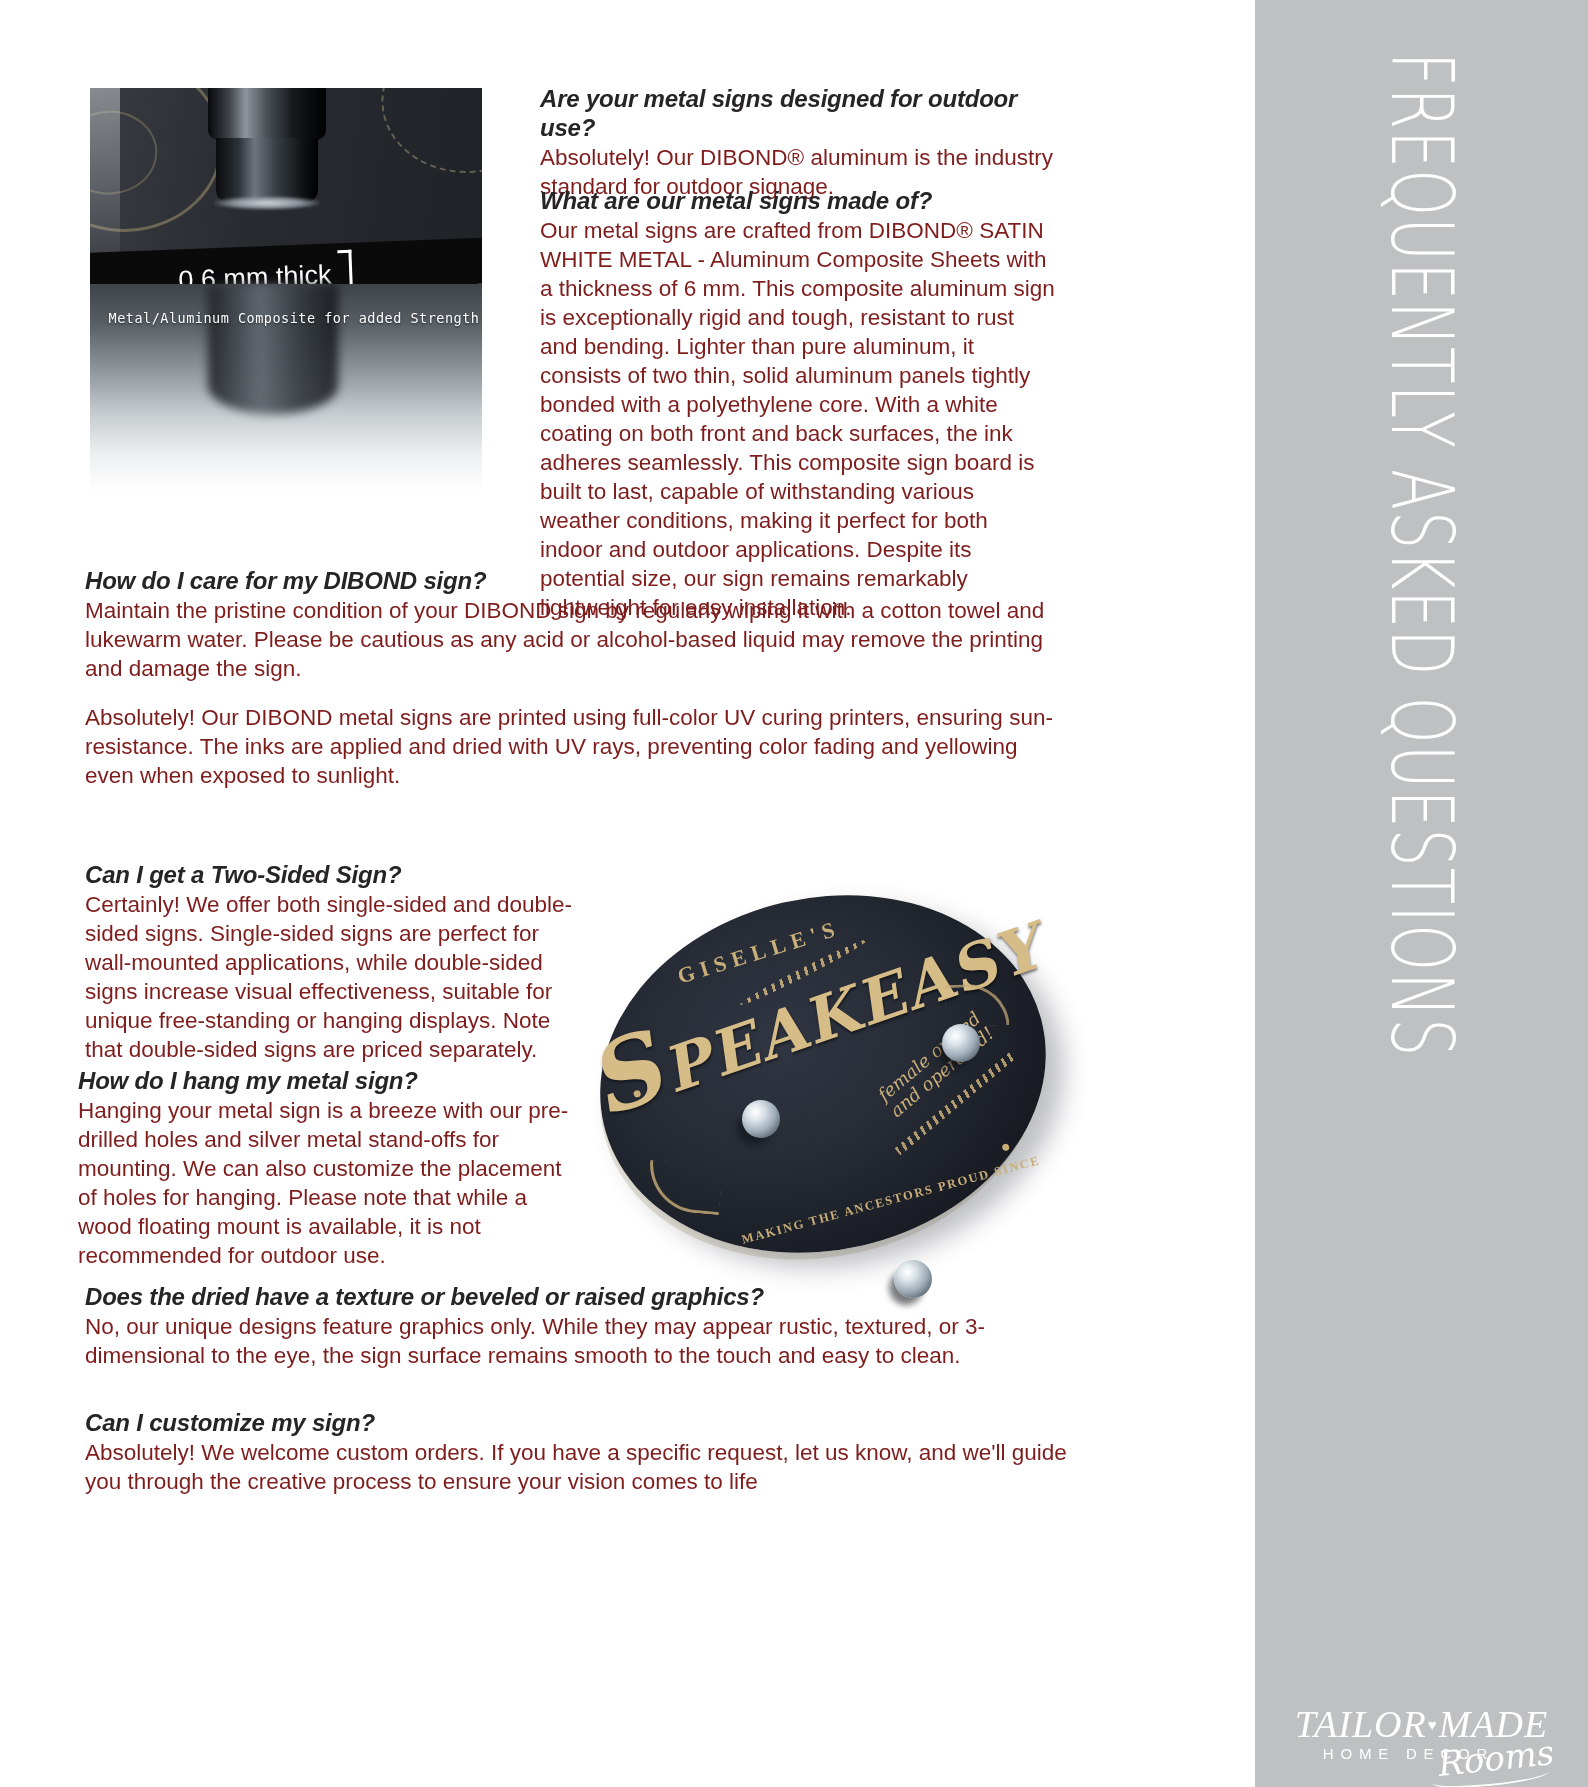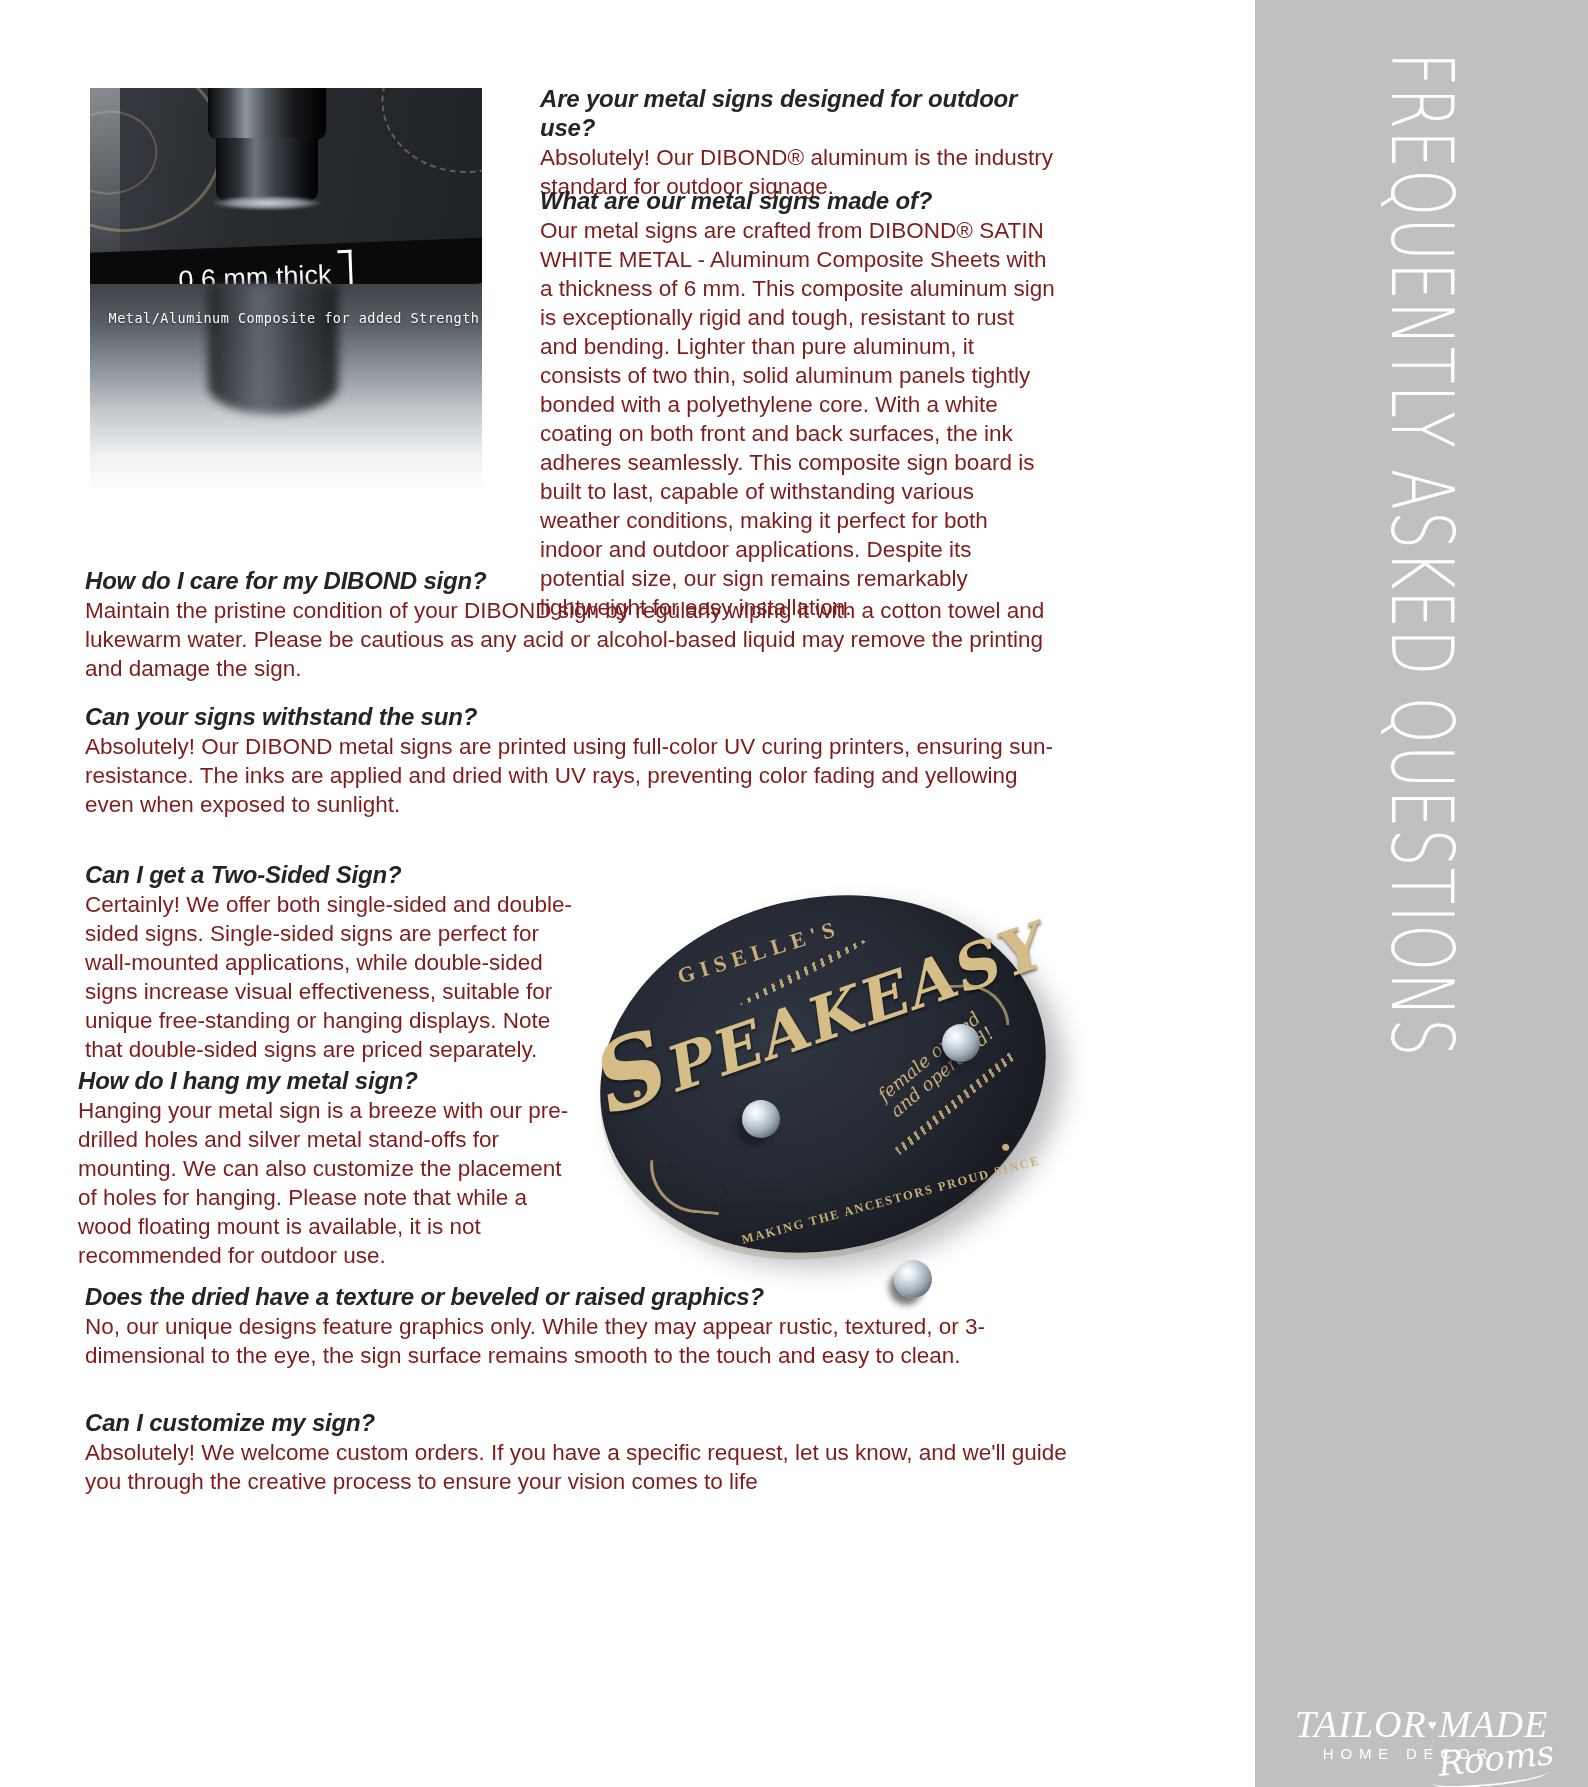--- a/index.html
+++ b/index.html
@@ -131,21 +131,20 @@
   </section>
   <section class="faq" id="s1">
     <h3>What are our metal signs made of?</h3>
     <p>Our metal signs are crafted from DIBOND® SATIN WHITE METAL - Aluminum Composite Sheets with a thickness of 6 mm. This composite aluminum sign is exceptionally rigid and tough, resistant to rust and bending. Lighter than pure aluminum, it consists of two thin, solid aluminum panels tightly bonded with a polyethylene core. With a white coating on both front and back surfaces, the ink adheres seamlessly. This composite sign board is built to last, capable of withstanding various weather conditions, making it perfect for both indoor and outdoor applications. Despite its potential size, our sign remains remarkably lightweight for easy installation.</p>
   </section>
   <section class="faq" id="s2">
     <h3>How do I care for my DIBOND sign?</h3>
     <p>Maintain the pristine condition of your DIBOND sign by regularly wiping it with a cotton towel and lukewarm water. Please be cautious as any acid or alcohol-based liquid may remove the printing and damage the sign.</p>
   </section>
   <section class="faq" id="s3">
-    <h3>Can your signs withstand the sun?</h3>
     <p>Absolutely! Our DIBOND metal signs are printed using full-color UV curing printers, ensuring sun-resistance. The inks are applied and dried with UV rays, preventing color fading and yellowing even when exposed to sunlight.</p>
   </section>
   <section class="faq" id="s4">
     <h3>Can I get a Two-Sided Sign?</h3>
     <p>Certainly! We offer both single-sided and double-sided signs. Single-sided signs are perfect for wall-mounted applications, while double-sided signs increase visual effectiveness, suitable for unique free-standing or hanging displays. Note that double-sided signs are priced separately.</p>
   </section>
   <section class="faq" id="s5">
     <h3>How do I hang my metal sign?</h3>
     <p>Hanging your metal sign is a breeze with our pre-drilled holes and silver metal stand-offs for mounting. We can also customize the placement of holes for hanging. Please note that while a wood floating mount is available, it is not recommended for outdoor use.</p>
   </section>

